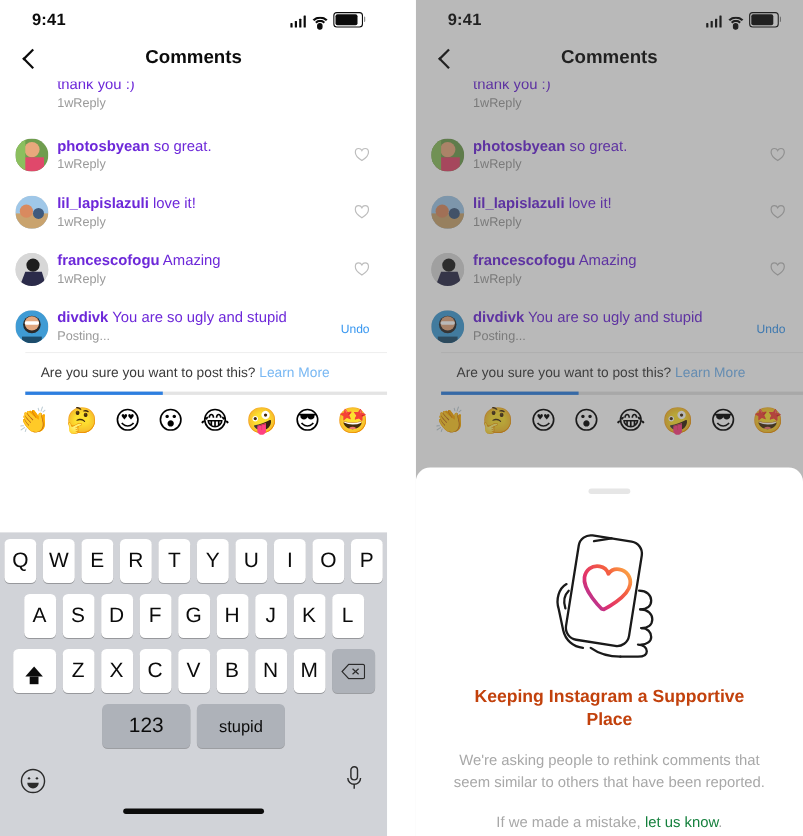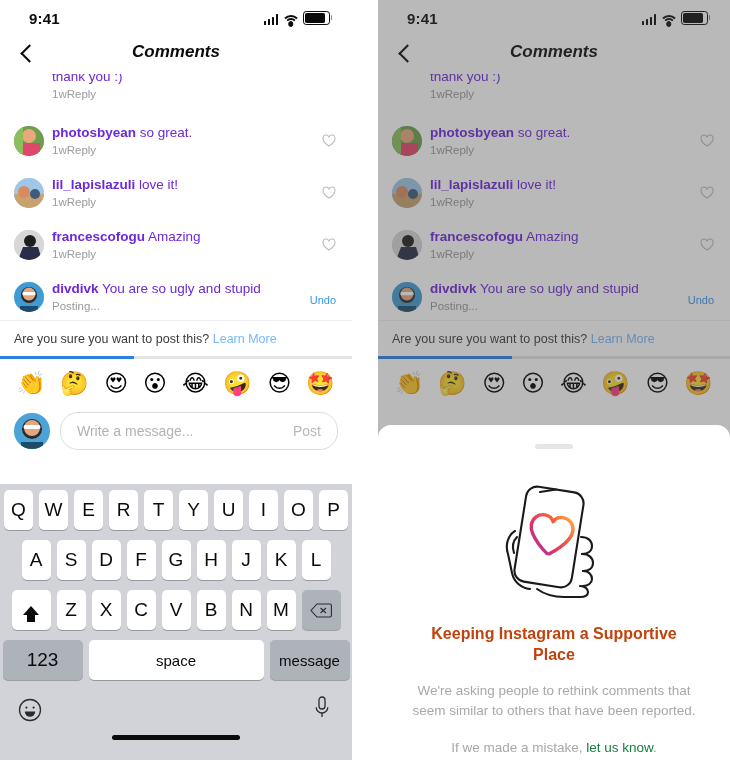--- a/index.html
+++ b/index.html
@@ -33,40 +33,40 @@
   .wifi .w2{width:9px;height:9px;top:4px;}
   .wifi .w3{width:3.5px;height:3.5px;top:7.2px;border:1.8px solid #0b0b0b;border-radius:50%;background:#0b0b0b;}
   .batt{position:relative;width:25px;height:12px;border:1.3px solid #0b0b0b;border-radius:3.2px;}
   .batt::after{content:"";position:absolute;right:-3.4px;top:3.4px;width:1.8px;height:4.4px;background:#0b0b0b;border-radius:0 1px 1px 0;opacity:.5;}
   .batt i{position:absolute;left:1.4px;top:1.4px;bottom:1.4px;width:20px;background:#0b0b0b;border-radius:1.8px;display:block;}
 
   
   .navbar{position:relative;height:40px;}
   .nav-back{position:absolute;left:14px;top:6px;width:26px;height:26px;cursor:pointer;}
   .nav-back::before{content:"";position:absolute;left:9px;top:5px;width:11px;height:11px;border-left:2px solid #0b0b0b;border-bottom:2px solid #0b0b0b;transform:rotate(45deg);}
-  .nav-title{position:absolute;left:0;right:0;top:6px;text-align:center;font-size:17px;font-weight:bold;color:#0b0b0b;font-style:italic;}
+  .nav-title{position:absolute;left:0;right:0;top:6px;text-align:center;font-size:17px;font-weight:bold;color:#0b0b0b;}
 
   
   .comments{position:relative;padding:0 14px;}
   .comment{display:flex;align-items:flex-start;position:relative;}
   .c-clip{height:30px;overflow:hidden;padding-left:38px;margin-top:-2px;}
   .c-clip .c-text{margin-top:-6px;}
   .av{width:30px;height:30px;border-radius:50%;flex:0 0 30px;margin-top:4px;overflow:hidden;position:relative;background:#d8d8d8;}
   .c-body{flex:1;padding-left:8px;padding-top:2px;}
   .c-text{font-size:13.5px;color:#6d28d9;line-height:17px;}
   .c-text b{font-weight:bold;}
   .c-meta{margin-top:3px;font-size:11.5px;color:#9a9a9a;display:flex;}
   .c-meta span{cursor:pointer;}
   .c-heart{position:absolute;right:2px;top:12px;width:14px;height:13px;cursor:pointer;}
   .c-heart svg{display:block;}
   .c-undo{position:absolute;right:2px;top:16px;font-size:11px;color:#3897f0;cursor:pointer;text-align:center;}
   .row-sp{height:18px;}
 
   
-  .warnwrap{position:relative;border-top:1px solid #efefef;margin-top:8px;}
+  .warnwrap{position:relative;border-top:1px solid #efefef;margin-top:8px;margin-left:23px;}
   .warn{padding:11px 14px 10px 14px;font-size:12.5px;color:#3b3b3b;}
   .warn a{color:#79b8f3;text-decoration:none;cursor:pointer;}
   .prog{height:2.5px;background:#e4e4e4;position:relative;}
   .prog i{position:absolute;left:0;top:0;bottom:0;width:38%;background:#2d7fe0;display:block;}
 
   
   .emojis{display:flex;justify-content:space-between;padding:10px 17px 9px 17px;}
   .emojis span{font-size:23px;line-height:28px;cursor:pointer;font-family:"DejaVu Sans",sans-serif;}
 
   
@@ -262,35 +262,20 @@
       <span>👏</span>
       <span>🤔</span>
       <span>😍</span>
       <span>😮</span>
       <span>😂</span>
       <span>🤪</span>
       <span>😎</span>
       <span>🤩</span>
     </div>
 
-    <div class="msgbar">
-      <div class="msg-av">
-        <svg width="36" height="36" viewBox="0 0 36 36">
-            <rect width="36" height="36" fill="#4ba3d8"></rect>
-            <circle cx="18" cy="16" r="10" fill="#2a2a2a"></circle>
-            <circle cx="18" cy="15" r="8" fill="#e2a77f"></circle>
-            <rect x="9.5" y="12" width="17" height="4" rx="2" fill="#fff"></rect>
-            <rect x="7" y="29" width="22" height="7" fill="#1d4c6b"></rect>
-          </svg>
-      </div>
-      <div class="msg-input">
-        <span class="msg-ph">Write a message...</span>
-        <span class="msg-post">Post</span>
-      </div>
-    </div>
 
     <div class="kb">
       <div class="kbrow">
         <div class="key k-l">Q</div>
         <div class="key k-l">W</div>
         <div class="key k-l">E</div>
         <div class="key k-l">R</div>
         <div class="key k-l">T</div>
         <div class="key k-l">Y</div>
         <div class="key k-l">U</div>
@@ -322,22 +307,21 @@
         <div class="key k-l">M</div>
         <div class="key k-del dark">
           <svg class="del-ic" viewBox="0 0 22 15">
               <path d="M7 1 H20 A1.4 1.4 0 0 1 21.4 2.4 V12.6 A1.4 1.4 0 0 1 20 14 H7 L1 7.5 Z" fill="none" stroke="#2b2b2b" stroke-width="1.1"></path>
               <path d="M10.5 5 L16 10 M16 5 L10.5 10" stroke="#2b2b2b" stroke-width="1.1"></path>
             </svg>
         </div>
       </div>
       <div class="kbrow">
         <div class="key k-123 dark">123</div>
-        <div class="key k-space">space</div>
-        <div class="key k-ret dark">message</div>
+        <div class="key k-ret dark">stupid</div>
       </div>
       <div class="kb-bottom">
         <div class="kb-emo">
           <svg width="24" height="24" viewBox="0 0 24 24">
               <circle cx="12" cy="12" r="10.5" fill="none" stroke="#2b2b2b" stroke-width="1.3"></circle>
               <circle cx="8.4" cy="9.6" r="1.1" fill="#2b2b2b"></circle>
               <circle cx="15.6" cy="9.6" r="1.1" fill="#2b2b2b"></circle>
               <path d="M6.8 13.6 H17.2 A5.2 5.2 0 0 1 6.8 13.6 Z" fill="#2b2b2b"></path>
             </svg>
         </div>

